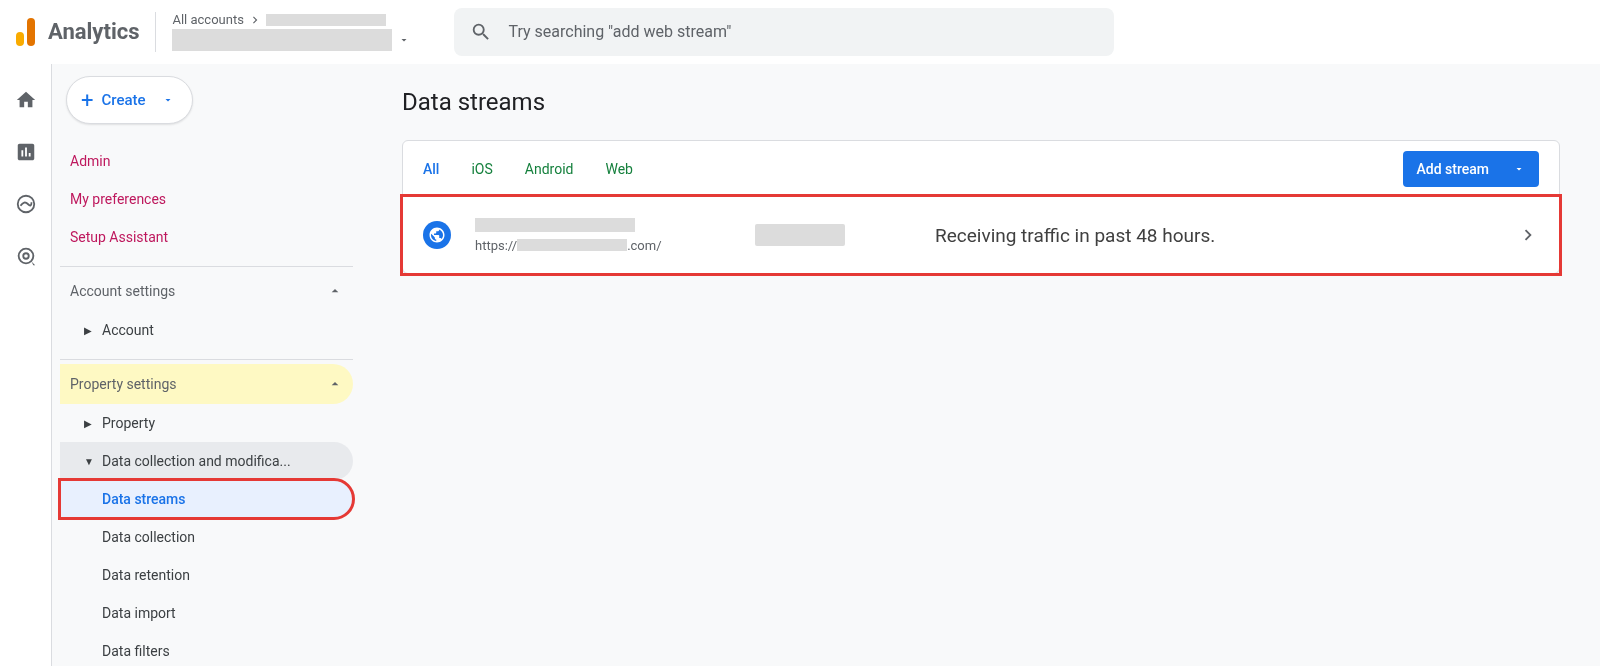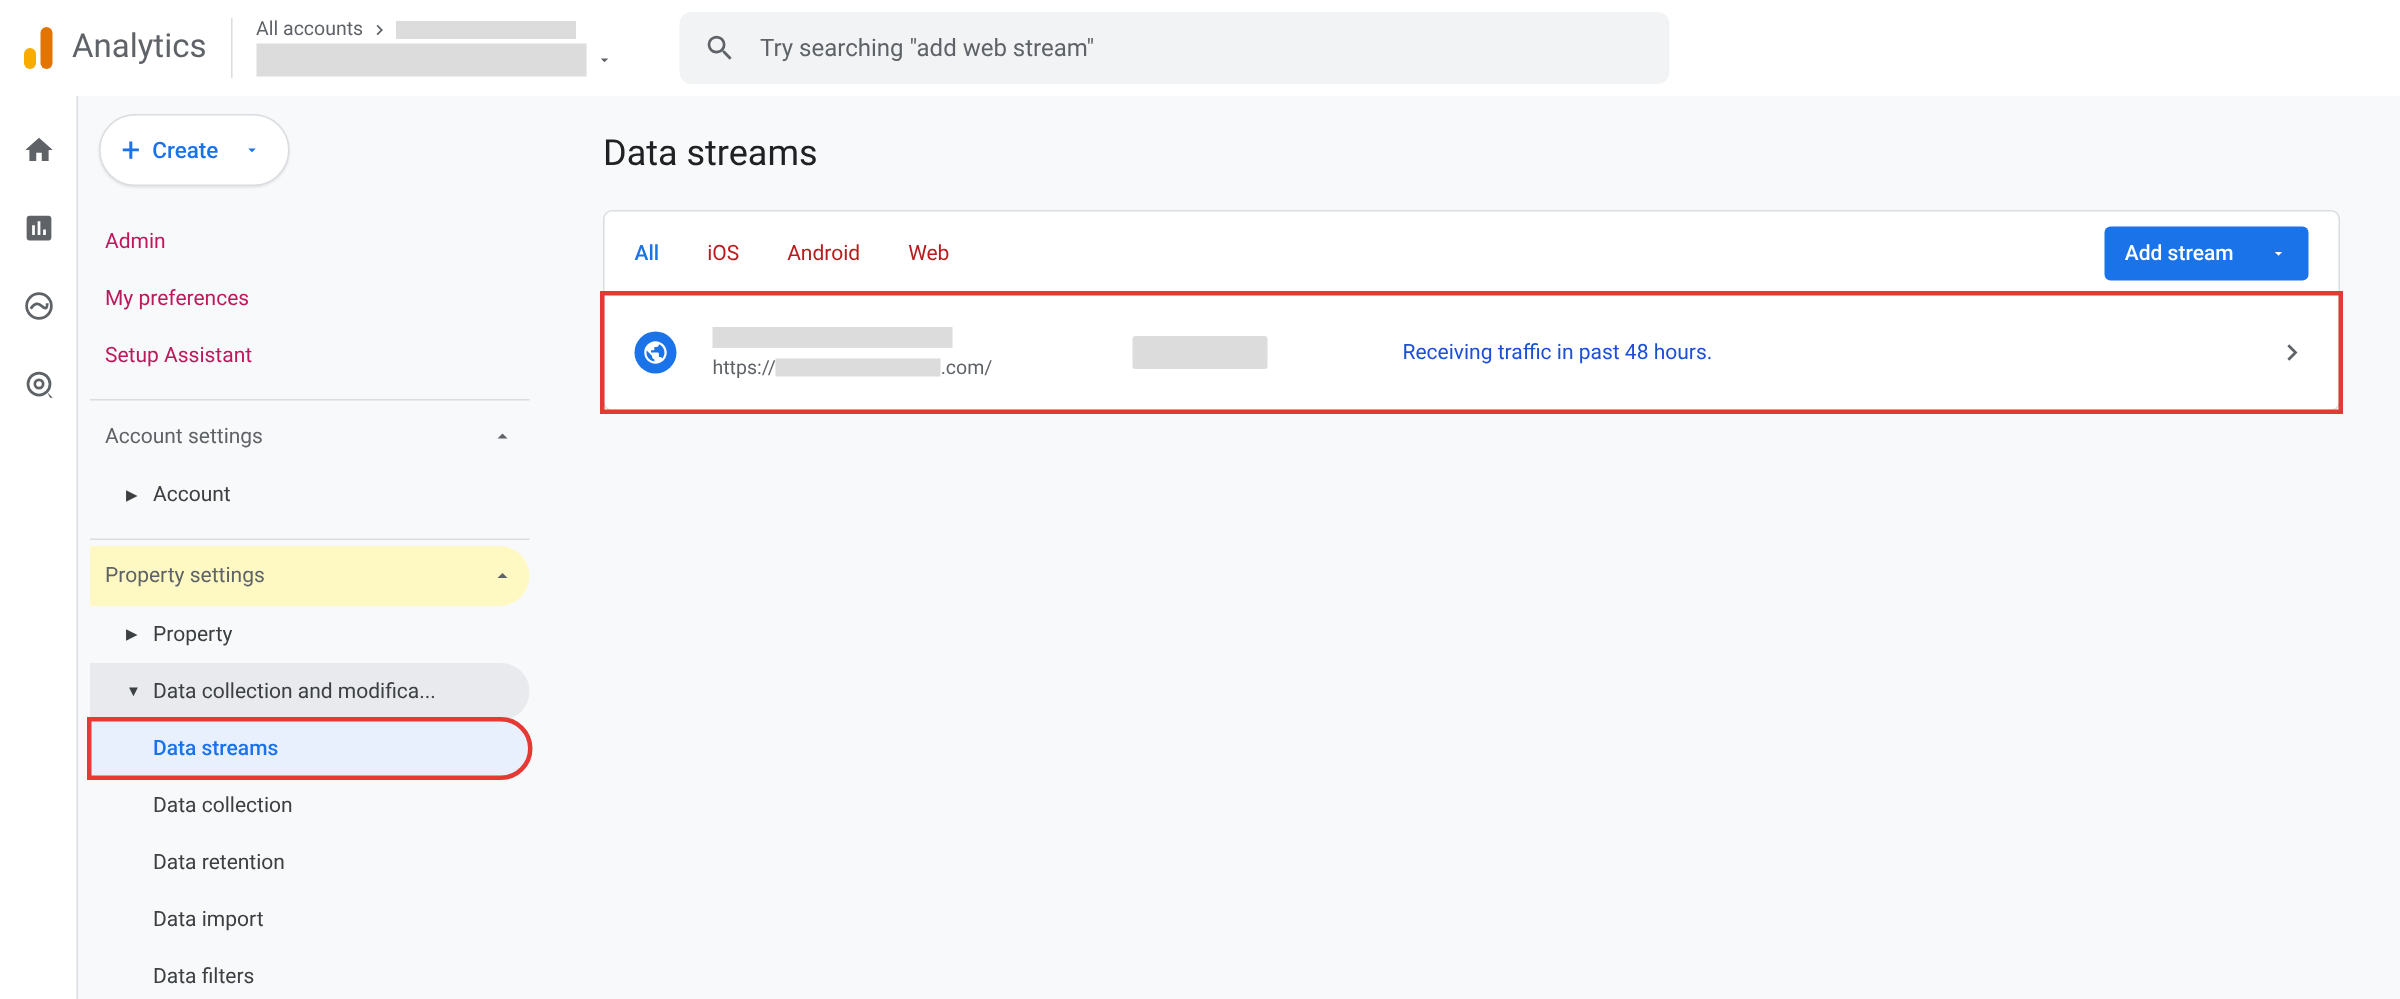--- a/index.html
+++ b/index.html
@@ -5,21 +5,21 @@
   * { box-sizing: border-box; }
   html, body { margin: 0; padding: 0; font-family: 'Google Sans', Roboto, Arial, sans-serif; background: #fff; color: #3c4043; height: 100%; }
   .app { display: flex; flex-direction: column; width: 1600px; height: 666px; }
   
   
   .header { display: flex; align-items: center; height: 64px; padding: 0 16px; border-bottom: 1px solid #fff; }
   .logo-block { display: flex; align-items: center; gap: 8px; padding-right: 16px; border-right: 1px solid #dadce0; height: 40px; }
   .logo-mark { width: 24px; height: 28px; display: flex; align-items: flex-end; gap: 3px; }
   .logo-mark .bar1 { width: 8px; height: 14px; background: #f9ab00; border-radius: 4px; }
   .logo-mark .bar2 { width: 8px; height: 28px; background: #e37400; border-radius: 4px; }
-  .logo-text { font-size: 22px; color: #5f6368; }
+  .logo-text { font-size: 22px; color: #5f6368; font-weight: bold; }
   .account-switcher { display: flex; flex-direction: column; padding: 0 16px; font-size: 13px; color: #5f6368; gap:2px;}
   .account-top { display: flex; align-items: center; gap: 4px; }
   .redact { background: #dcdcdc; display: inline-block; }
   .redact.r1 { width: 120px; height: 12px; }
   .redact.r2 { width: 220px; height: 22px; }
   .account-bottom { display: flex; align-items: center; gap: 6px; }
   .search-box { display: flex; align-items: center; background: #f1f3f4; border-radius: 8px; height: 48px; width: 660px; margin-left: 28px; padding: 0 16px; gap: 16px; color: #5f6368; font-size: 16px; }
   
   
   .body { display: flex; flex: 1; min-height: 0; }
@@ -42,35 +42,35 @@
   .nav-sub .caret { width: 10px; display:inline-block; font-size:10px;}
   .nav-sub-sub { display: flex; align-items: center; height: 38px; padding-left: 42px; font-size: 14px; color: #3c4043; cursor:pointer; border-radius: 0 20px 20px 0;}
   .nav-sub-sub.selected { background: #e8f0fe; color: #1a73e8; font-weight: 500; }
   .red-outline { outline: 3px solid #e53935; outline-offset: -1px; }
   
   
   .main { flex: 1; background: #f8f9fa; padding: 24px 40px; }
   .page-title { font-size: 24px; color: #202124; margin: 0 0 24px 0; font-weight: 400;}
   .panel { background: #fff; border: 1px solid #dadce0; border-radius: 6px; }
   .panel-tabs { display: flex; align-items: center; height: 56px; padding: 0 20px; }
-  .tab { font-size: 14px; color: #b91c1c; margin-right: 32px; cursor:pointer; height:56px; display:flex; align-items:center; }
+  .tab { font-size: 14px; color: #15803d; margin-right: 32px; cursor:pointer; height:56px; display:flex; align-items:center; }
   .tab.active { color: #1a73e8; font-weight: 500; align-items: center; }
   .tab-spacer { flex: 1; }
   .add-stream-btn { display: flex; align-items: center; gap: 24px; background: #1a73e8; color: #fff; font-size: 14px; font-weight: 500; height: 36px; padding: 0 14px; border-radius: 4px; cursor:pointer; }
   
   .stream-row { display: flex; align-items: center; height: 76px; padding: 0 20px; cursor:pointer; }
   .stream-row.red-outline { outline: 3px solid #e53935; outline-offset: 0px; }
   .globe-badge { width: 28px; height: 28px; border-radius: 50%; background: #1a73e8; display:flex; align-items:center; justify-content:center; color:#fff; margin-right: 24px; flex-shrink:0;}
   .stream-col1 { width: 280px; }
   .stream-name-redact { background: #dcdcdc; width: 160px; height: 14px; margin-bottom: 6px; }
   .stream-url { font-size: 13px; color: #5f6368; display:flex; align-items:center; gap:0;}
   .stream-url .url-redact { background: #dcdcdc; width: 110px; height: 12px; display:inline-block;}
   .stream-col2 { width: 180px; display:flex; align-items:center;}
   .stream-id-redact { background: #dcdcdc; width: 90px; height: 22px; border-radius: 2px;}
-  .stream-col3 { flex: 1; font-size: 14px; color: #1d4ed8; }
+  .stream-col3 { flex: 1; font-size: 19px; color: #404040; }
   .chevron-right { color: #5f6368; }
   
   svg { display: block; }
 </style>
 </head>
 <body>
 
 <div class="app">
 
   <div class="header">

